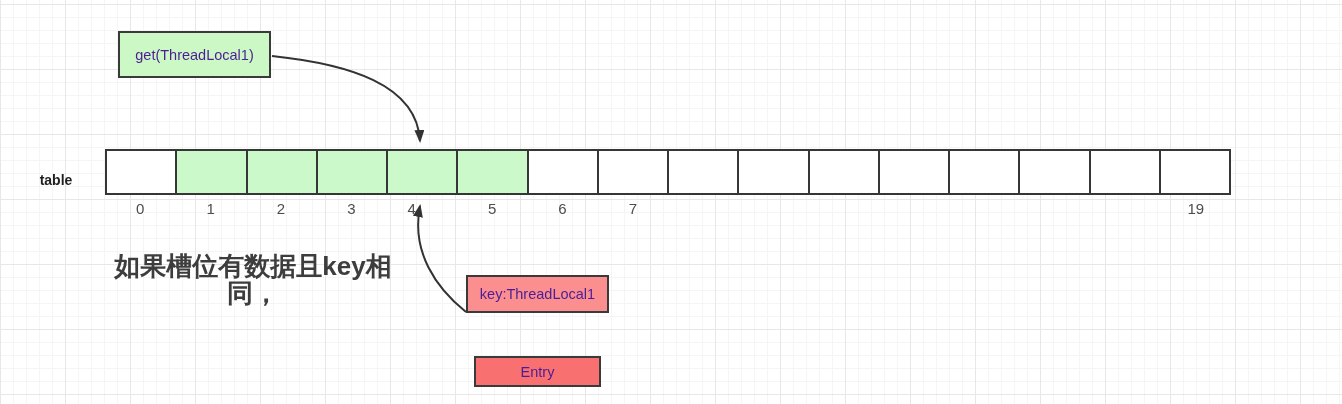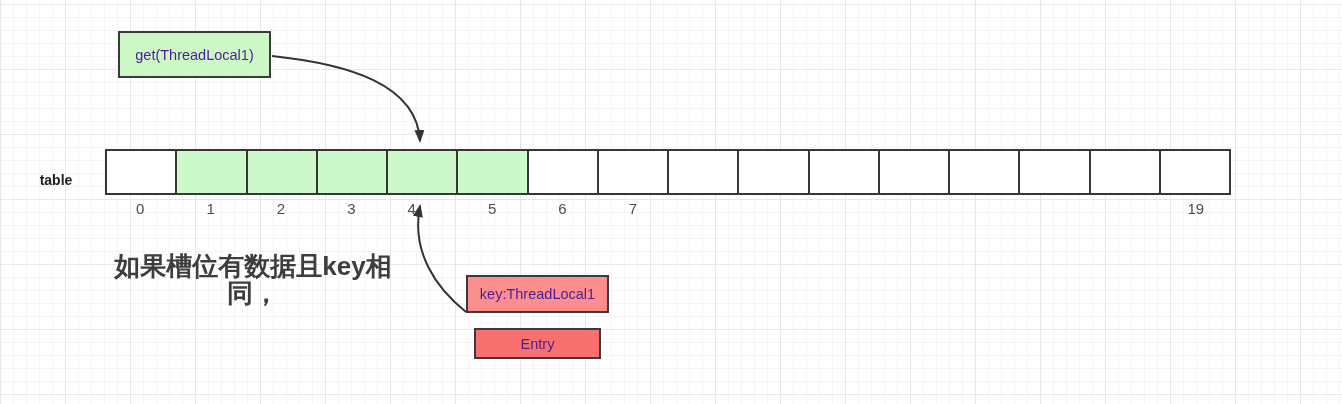--- a/index.html
+++ b/index.html
@@ -85,21 +85,21 @@
     left: 466px; top: 275px; width: 143px; height: 38px;
     background: var(--kv-fill);
     z-index: 3;
   }
   .value-box {
     left: 466px; top: 311px; width: 143px; height: 39px;
     background: var(--kv-fill);
     z-index: 3;
   }
   .entry-box {
-    left: 474px; top: 328px; width: 127px; height: 31px;
+    left: 474px; top: 356px; width: 127px; height: 31px;
     background: var(--entry-fill);
     z-index: 2;
   }
   .arrows {
     position: absolute;
     left: 0; top: 0;
     pointer-events: none;
     z-index: 5;
   }
 </style>

